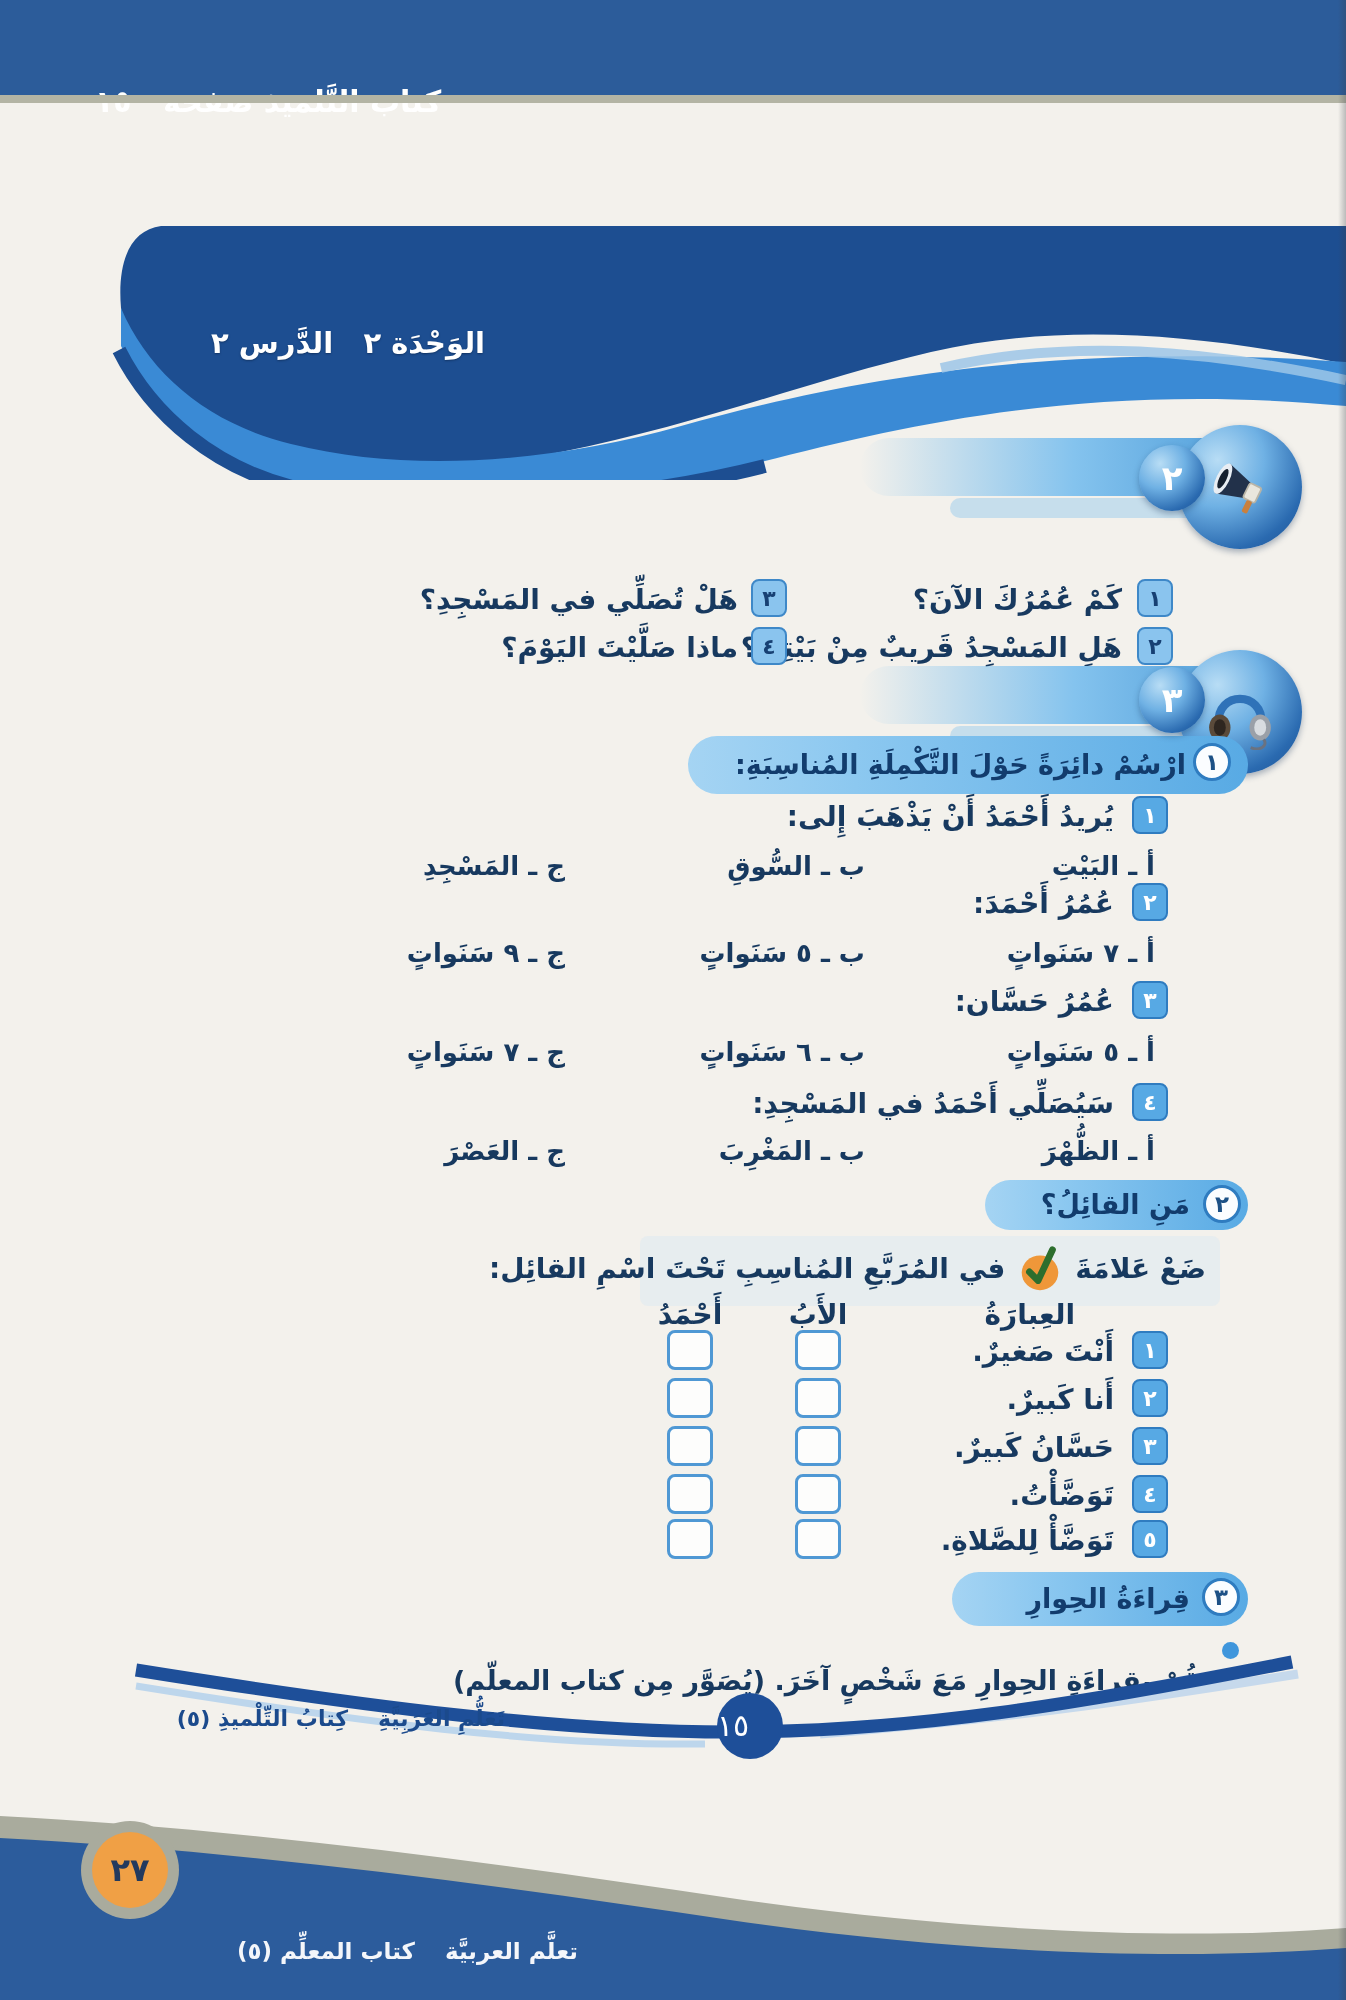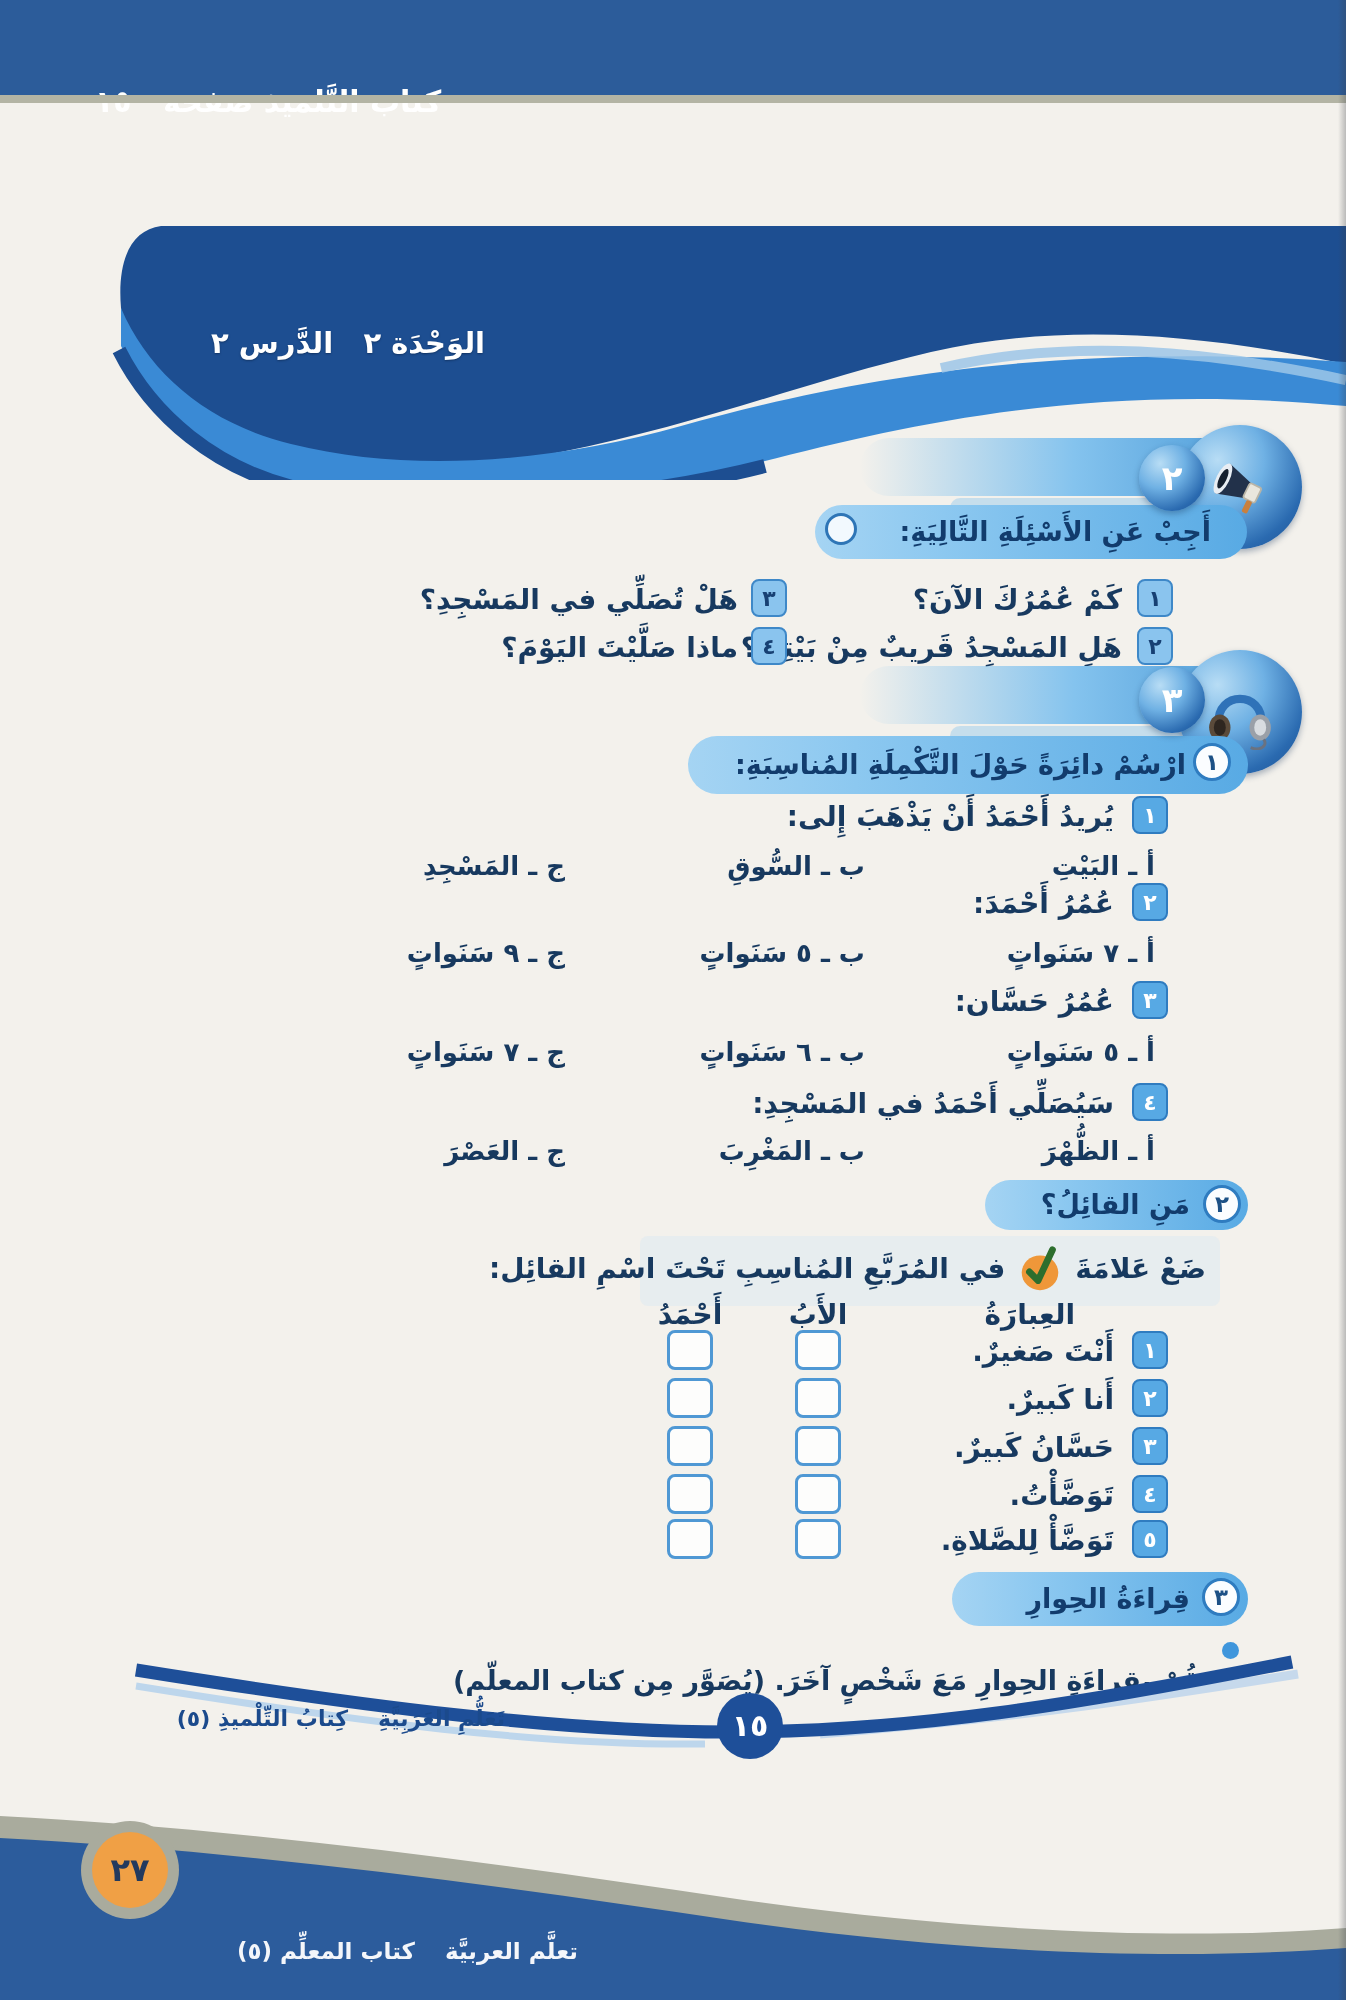--- a/index.html
+++ b/index.html
@@ -55,22 +55,22 @@
   .col-header{font-size:28px;font-weight:bold;color:#17395f;text-align:center;white-space:nowrap;}
 
   .instr-box{background:rgba(205,228,244,.30);border-radius:8px;}
   .instr-line{display:flex;align-items:center;gap:10px;direction:rtl;}
   .check-icon{width:50px;height:50px;display:inline-flex;flex:0 0 auto;}
 
   .bullet-dot{width:17px;height:17px;border-radius:50%;background:#3f96dc;}
   .footer-line{display:flex;gap:30px;direction:rtl;align-items:baseline;}
   .sf-text{font-size:22px;font-weight:bold;color:#1b4a8c;white-space:nowrap;}
   .tf-text{font-size:23px;font-weight:bold;color:#f4f6fa;white-space:nowrap;}
-  .page-circle-label{width:66px;height:66px;line-height:66px;text-align:center;
-    color:#ffffff;font-size:30px;font-weight:bold;}
+  .page-circle-label{width:66px;height:66px;line-height:66px;text-align:left;
+    color:#ffffff;font-size:30px;font-weight:normal;}
   .orange-label{width:76px;height:76px;line-height:76px;text-align:center;
     color:#233a5e;font-size:32px;font-weight:bold;}
   .banner-title{font-size:29px;font-weight:bold;color:#ffffff;text-align:right;white-space:nowrap;
     text-shadow:0 1px 2px rgba(10,30,60,.5);}
 </style>
 </head>
 <body>
 
 <div id="page">
 
@@ -98,24 +98,20 @@
         <ellipse cx="16" cy="32" rx="3" ry="9" fill="#15202f"></ellipse>
         <rect x="38" y="25" width="11" height="14" rx="2" fill="#e9e6dd" stroke="#b9b4a6" stroke-width="1.5"></rect>
         <rect x="42" y="39" width="5" height="11" rx="1.5" fill="#c9803e"></rect>
       </g>
     </svg>
   </div>
   <div class="abs grad-circle num-circle" style="left:1139px;top:445px;z-index:3;">
     <span>٢</span>
   </div>
 
-  <div class="abs pill" style="left:815px;top:505px;width:432px;height:54px;">
-    <span class="pill-text" style="margin-right:36px;">أَجِبْ عَنِ الأَسْئِلَةِ التَّالِيَةِ:</span>
-    <span class="empty-ring" style="position:absolute;left:10px;top:8px;"></span>
-  </div>
 
   <div class="abs badge badge-light" style="left:1137px;top:579px;">
       <span>١</span>
     </div>
   <div class="abs qtext" style="right:224px;top:580px;">كَمْ عُمُرُكَ الآنَ؟</div>
   <div class="abs badge badge-light" style="left:1137px;top:627px;">
       <span>٢</span>
     </div>
   <div class="abs qtext" style="right:224px;top:628px;">هَلِ المَسْجِدُ قَريبٌ مِنْ بَيْتِكَ؟</div>
 

